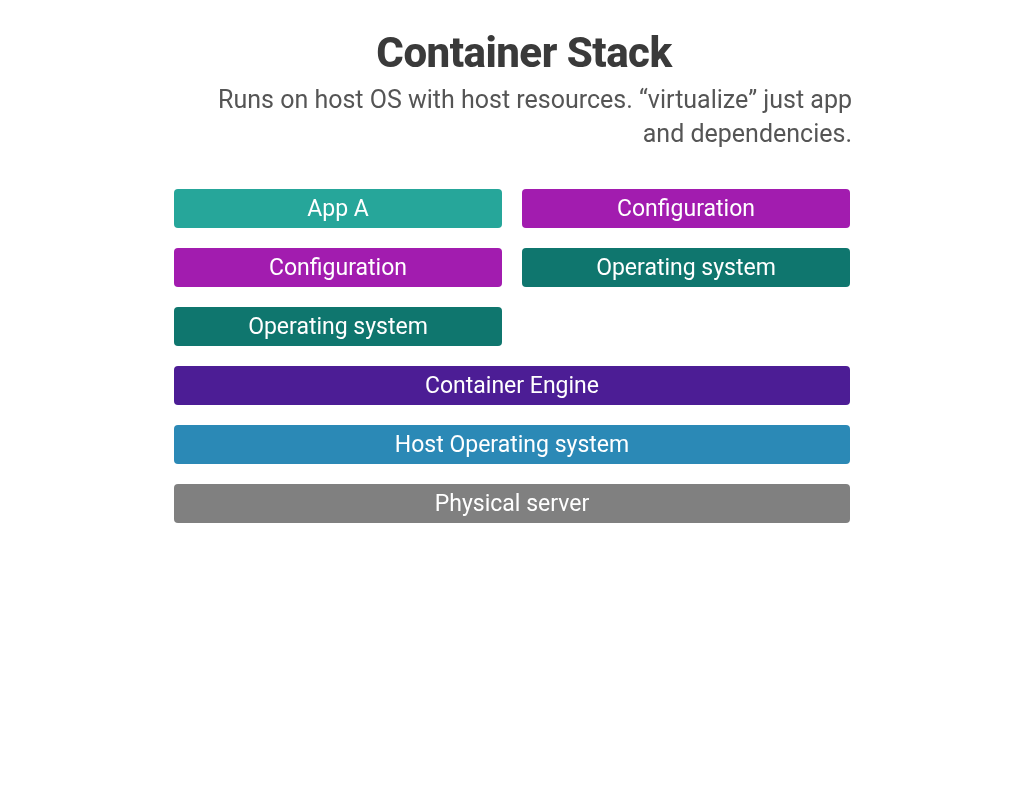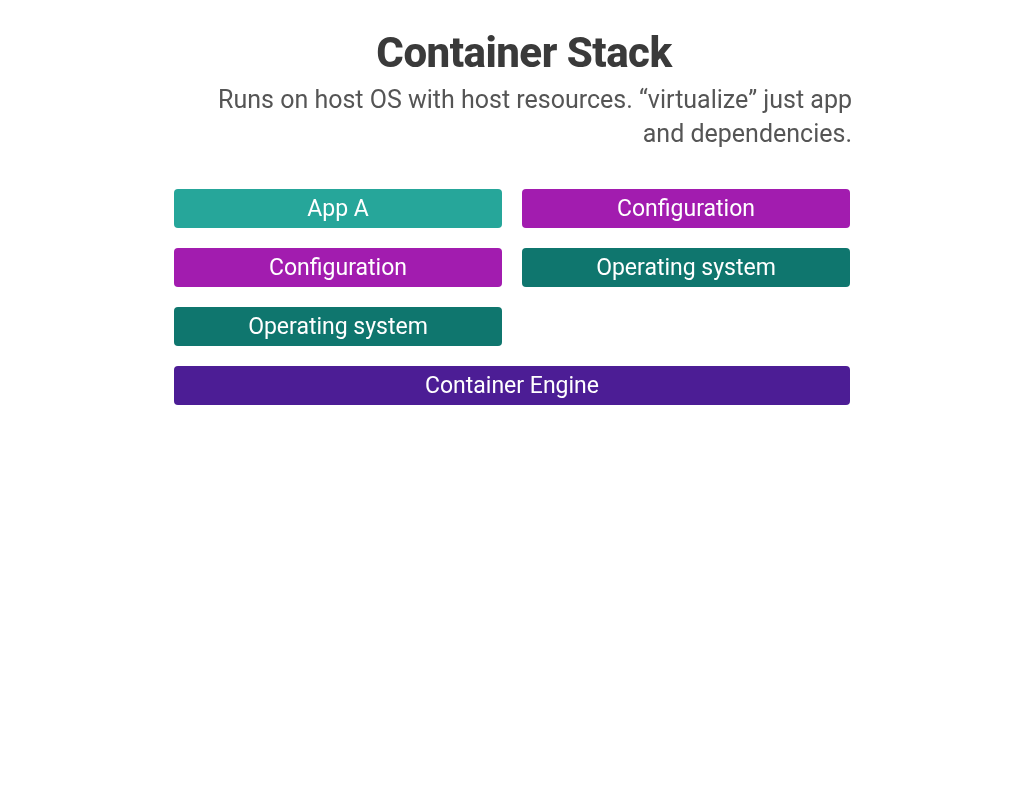--- a/index.html
+++ b/index.html
@@ -92,13 +92,15 @@
       <div class="box box-teal">App A</div>
       <div class="box box-gray">Configuration</div>
       <div class="box box-lightblue">Operating system</div>
     </div>
     <div class="two-col-column">
       <div class="box box-gray">Configuration</div>
       <div class="box box-lightblue">Operating system</div>
     </div>
   </div>
   <div class="box box-orange">Container Engine</div>
+  <div class="box box-blue">Host Operating system</div>
+  <div class="box box-darkgray">Physical server</div>
 </div>
 
 </body></html>

